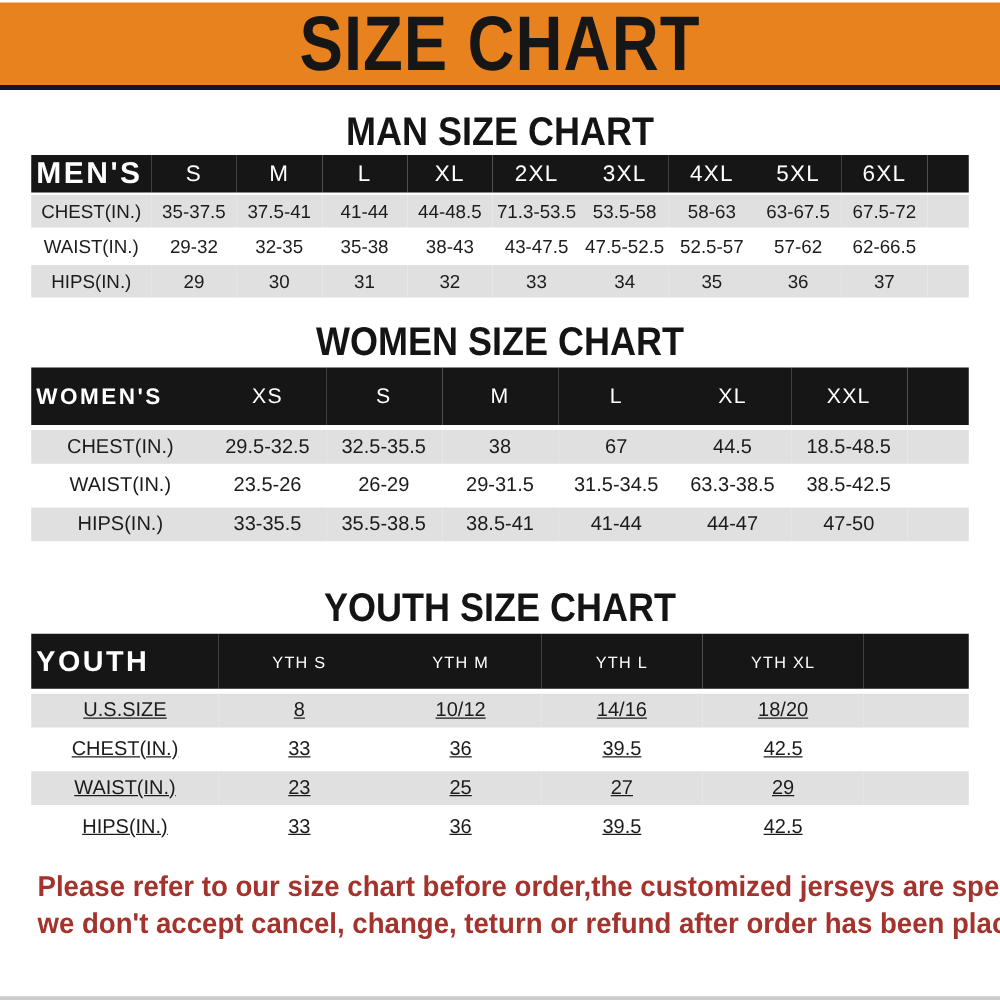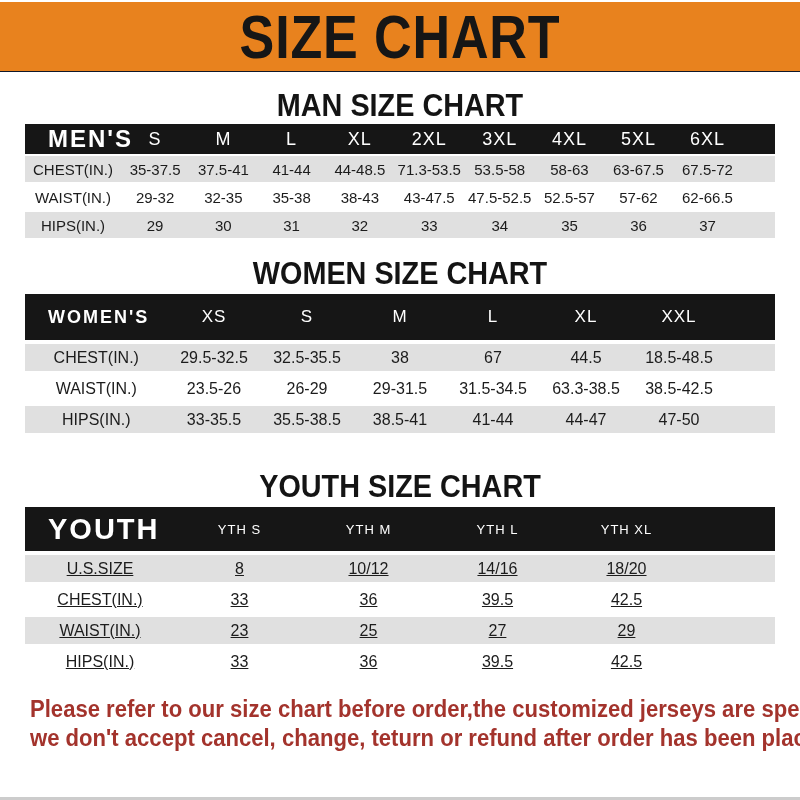--- a/index.html
+++ b/index.html
@@ -9,21 +9,21 @@
     background: #ffffff;
     font-family: "Liberation Sans", sans-serif;
     overflow: hidden;
     position: relative;
   }
   .banner {
     margin-top: 2px;
     height: 70px;
     background: #E8821E;
     display: flex; align-items: center; justify-content: center;
-    border-bottom: 1px solid #0f172a;
+    border-bottom: 4px solid #0f172a;
   }
   .banner h1 {
     margin: 0;
     font-size: 62px; font-weight: 900; color: #161616;
     letter-spacing: 1px;
     transform: scaleX(0.84);
     white-space: nowrap;
   }
   .section-heading {
     margin: 0; text-align: center;
@@ -49,26 +49,26 @@
   table.size-table thead th {
     background: #161616; color: #ffffff;
     font-weight: 400; text-align: center;
     letter-spacing: 1px;
   }
   .men-table   thead th { height: 30px; font-size: 18px; }
   .women-table thead th { height: 46px; font-size: 17px; }
   .youth-table thead th { height: 44px; font-size: 13px; }
 
   table.size-table thead th.corner {
-    text-align: left; padding-left: 23px;
+    text-align: left; padding-left: 4px;
     font-weight: 800; letter-spacing: 2px;
   }
   .men-table   thead th.corner { font-size: 24px; }
   .women-table thead th.corner { font-size: 18px; }
-  .youth-table thead th.corner { font-size: 29px; }
+  .youth-table thead th.corner { font-size: 23px; }
 
   table.size-table tbody td {
     text-align: center; color: #1c1c1c;
     white-space: nowrap;
   }
   .men-table   tbody td { height: 26px; }
   .women-table tbody td { height: 27px; }
   .youth-table tbody td { height: 27px; text-decoration: underline; }
 
   tr.shaded td { background: #E0E0E0; }

